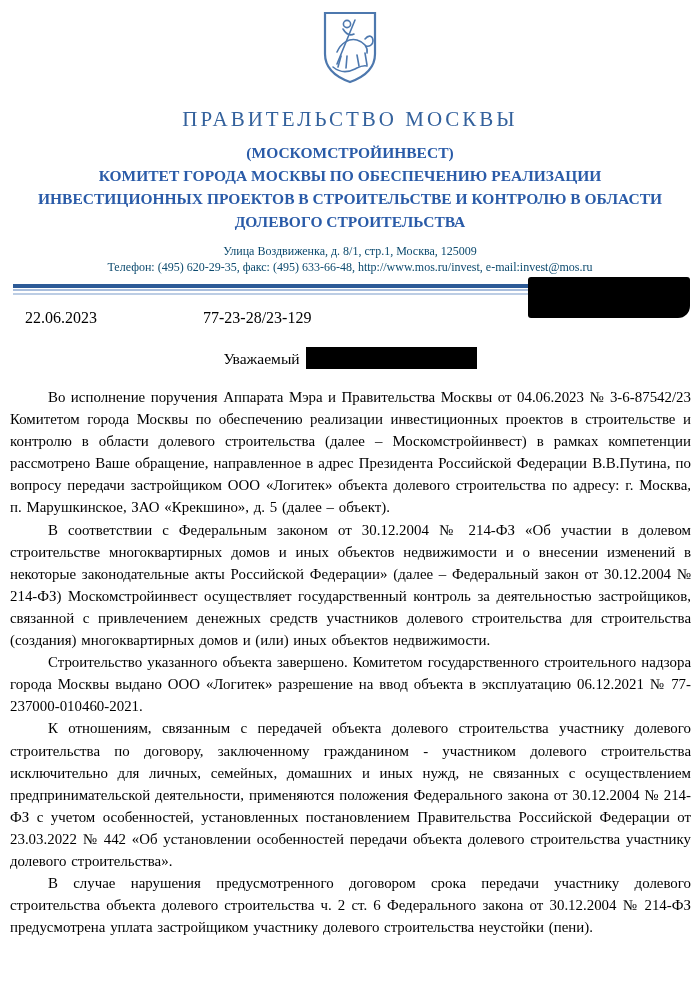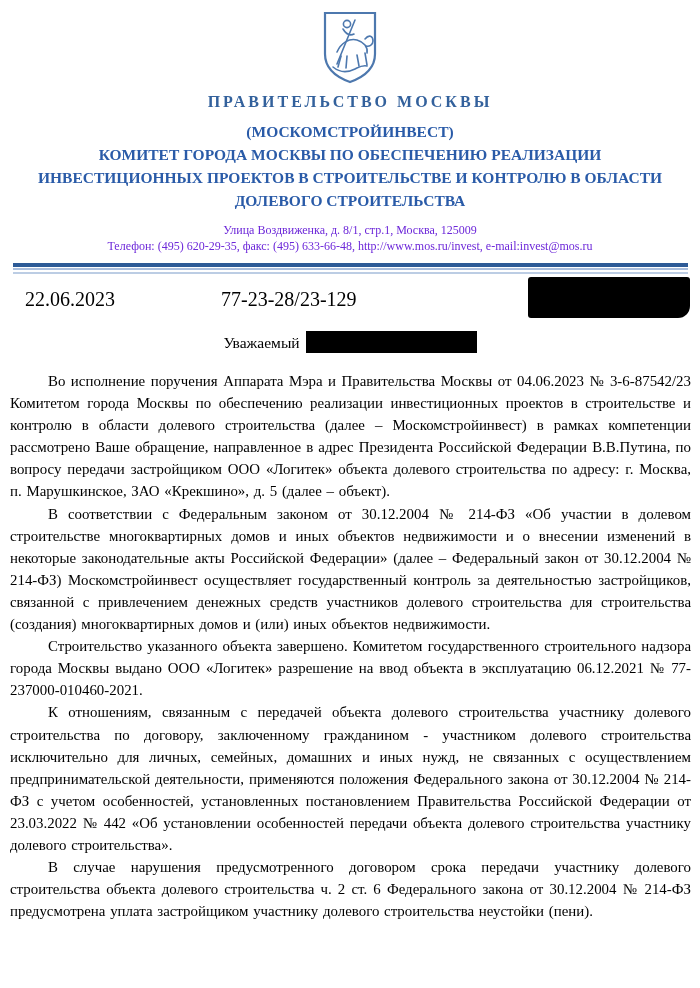--- a/index.html
+++ b/index.html
@@ -8,48 +8,47 @@
     width:700px;height:988px;
     background:#ffffff;
     font-family:"Liberation Serif", serif;
     color:#000;
     overflow:hidden;
   }
   .letterhead{text-align:center;padding-top:10px;}
   .emblem{display:block;margin:0 auto;}
   .gov-title{
     color:#33619c;
-    font-size:16px;
+    font-size:21px;
     letter-spacing:3px;
-    margin-top:7px;
+    margin-top:21px;
     white-space:nowrap;
-    font-weight:bold;
   }
   .committee{
     color:#2a5ba8;
     font-weight:bold;
     font-size:15.5px;
     line-height:23px;
     margin:9px auto 0;
     max-width:655px;
   }
   .addr{
-    color:#6d28d9;
+    color:#0c4a6e;
     font-size:12px;
     line-height:15.5px;
     margin-top:11px;
   }
   .divider{margin:9px 12px 0 13px;}
   .rule-thick{height:4px;background:#2d5b97;}
   .rule-thin{height:2px;background:#a9bedd;}
   .rule-thin.first{margin-top:1px;}
   .rule-thin.second{margin-top:2px;background:#bccde4;}
   .meta-row{
     margin:14px 0 0 25px;
-    font-size:20px;
+    font-size:16px;
     display:flex;
     align-items:flex-start;
   }
   .meta-number{margin-left:106px;}
   .redaction-box{
     position:absolute;
     left:528px;top:277px;
     width:162px;height:41px;
     background:#000;
     border-radius:3px 3px 12px 3px;

